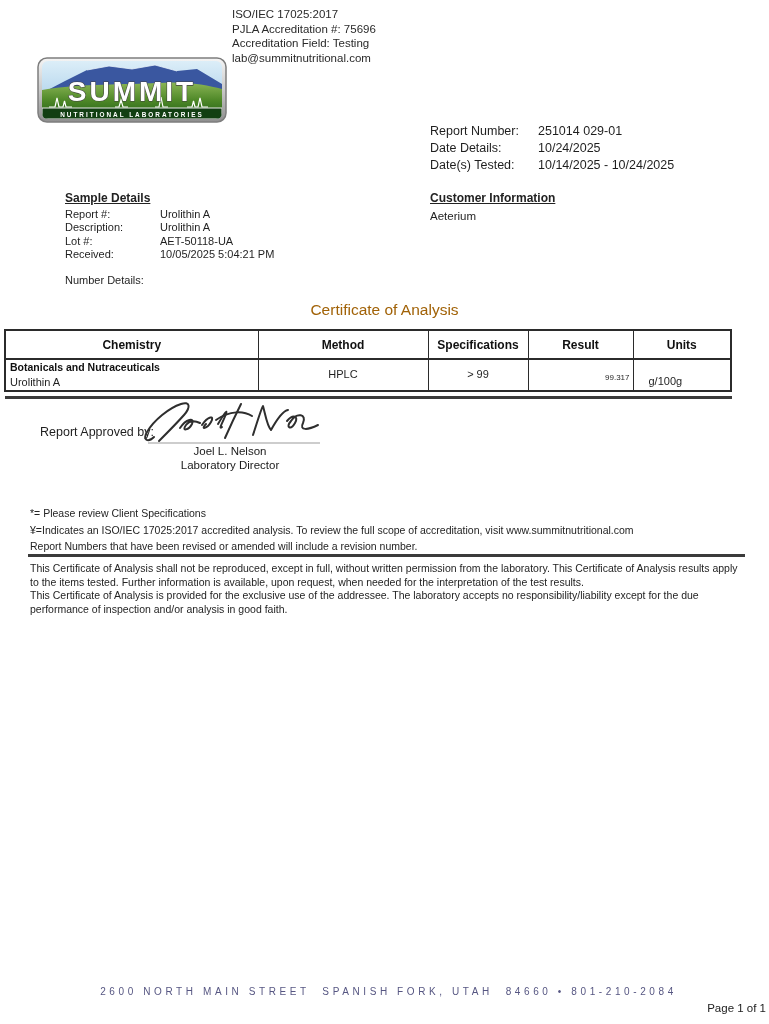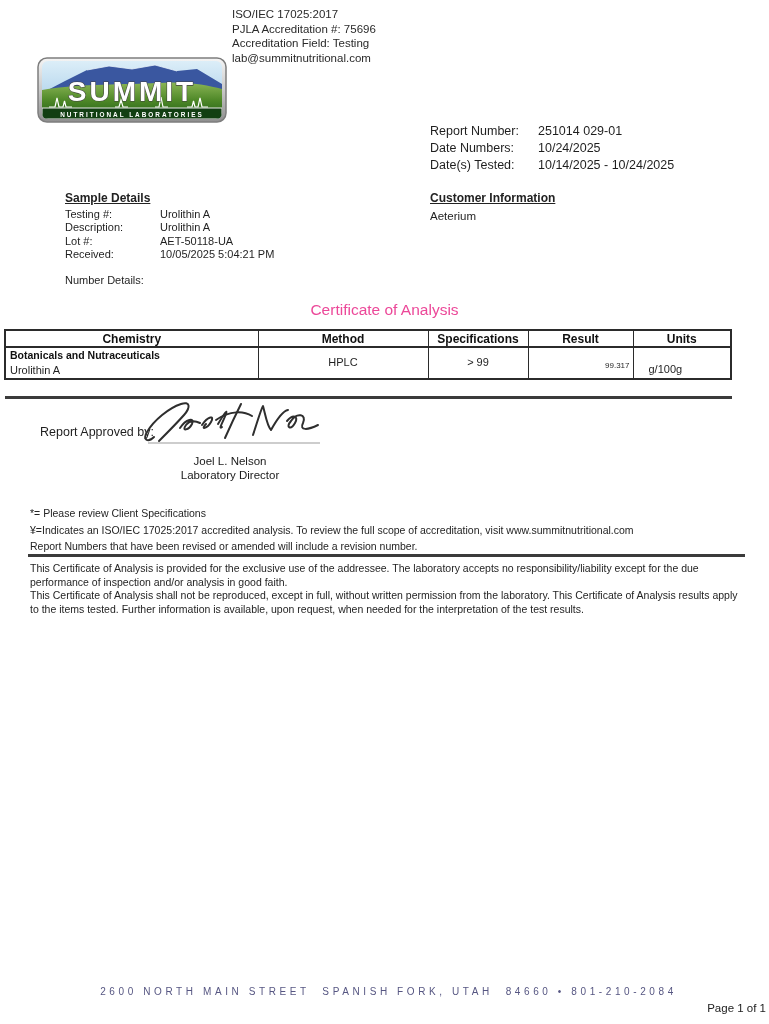--- a/index.html
+++ b/index.html
@@ -25,49 +25,49 @@
   .sample-heading { left:65px; top:191px; }
   .customer-heading { left:430px; top:191px; }
   .customer-name { left:430px; top:210px; font-size:11.5px; }
 
   .sample-rows { left:65px; top:208px; font-size:11px; line-height:13.4px; }
   .sample-rows .row { display:flex; }
   .sample-rows .lbl { width:95px; }
   .sample-secondary { left:65px; top:274px; font-size:11px; }
 
   
-  .coa-title { left:0; top:301px; width:769px; text-align:center; font-size:15.5px; color:#ec4899; }
+  .coa-title { left:0; top:301px; width:769px; text-align:center; font-size:15.5px; color:#a16207; }
 
   
   .results-table { left:4px; top:329px; width:726px; border-collapse:collapse; table-layout:fixed; }
   .results-table th, .results-table td { border:1px solid #2b2b2b; }
   .results-table { border:2px solid #2b2b2b; }
   .results-table th {
-    font-size:12px; font-weight:700; text-align:center; height:17px;
+    font-size:12px; font-weight:700; text-align:center; height:29px;
     border-bottom:2px solid #2b2b2b; padding:0 2px; color:#111;
   }
   .results-table td { height:30px; vertical-align:bottom; font-size:11px; }
   .col-chem { width:253px; } .col-method { width:170px; } .col-spec { width:100px; }
   .col-result { width:105px; } .col-units { width:98px; }
   td.cell-chem { vertical-align:top; padding:1px 4px 2px 4px; }
   .cat-line { font-size:10.5px; font-weight:700; color:#111; }
   .analyte-line { font-size:11px; margin-top:3px; }
   td.cell-center { text-align:center; padding-bottom:10px; }
   td.cell-result { text-align:right; padding:0 3px 8px 0; }
   .result-val { font-size:8px; }
   td.cell-units { text-align:left; padding:0 0 3px 15px; }
 
   
   .rule1 { left:5px; top:396px; width:727px; height:3px; background:#3b3b3b; }
   .rule2 { left:28px; top:554px; width:717px; height:2.5px; background:#3b3b3b; }
 
   
   .approved-label { left:40px; top:425px; font-size:12.5px; }
   .signature-wrap { left:138px; top:399px; width:190px; height:50px; }
-  .approver { left:140px; top:455px; width:180px; text-align:center; font-size:11.5px; line-height:13.5px; color:#1a1a1a; }
+  .approver { left:140px; top:445px; width:180px; text-align:center; font-size:11.5px; line-height:13.5px; color:#1a1a1a; }
 
   
   .notes { left:30px; top:505px; font-size:10.5px; line-height:16.6px; color:#242424; }
 
   
   .disclaimer { left:30px; top:562px; width:714px; font-size:10.5px; line-height:13.6px; color:#242424; }
 
   
   .footer-address {
     left:0; top:986px; width:769px; text-align:center;
@@ -121,33 +121,33 @@
     <div>Accreditation Field: Testing</div>
     <div>lab@summitnutritional.com</div>
   </div>
 
   <div class="abs report-info">
     <div class="row">
       <span class="lbl">Report Number:</span>
       <span class="val">251014 029-01</span>
     </div>
     <div class="row">
-      <span class="lbl">Date Numbers:</span>
+      <span class="lbl">Date Details:</span>
       <span class="val">10/24/2025</span>
     </div>
     <div class="row">
       <span class="lbl">Date(s) Tested:</span>
       <span class="val">10/14/2025 - 10/24/2025</span>
     </div>
   </div>
 
   <div class="abs sec-heading sample-heading">Sample Details</div>
   <div class="abs sample-rows">
     <div class="row">
-      <span class="lbl">Testing #:</span>
+      <span class="lbl">Report #:</span>
       <span>Urolithin A</span>
     </div>
     <div class="row">
       <span class="lbl">Description:</span>
       <span>Urolithin A</span>
     </div>
     <div class="row">
       <span class="lbl">Lot #:</span>
       <span>AET-50118-UA</span>
     </div>
@@ -221,20 +221,20 @@
 
   <div class="abs notes">
     <div>*= Please review Client Specifications</div>
     <div>¥=Indicates an ISO/IEC 17025:2017 accredited analysis. To review the full scope of accreditation, visit www.summitnutritional.com</div>
     <div>Report Numbers that have been revised or amended will include a revision number.</div>
   </div>
 
   <div class="abs rule2"></div>
 
   <div class="abs disclaimer">
+    <div>This Certificate of Analysis shall not be reproduced, except in full, without written permission from the laboratory. This Certificate of Analysis results apply to the items tested. Further information is available, upon request, when needed for the interpretation of the test results.</div>
     <div>This Certificate of Analysis is provided for the exclusive use of the addressee. The laboratory accepts no responsibility/liability except for the due performance of inspection and/or analysis in good faith.</div>
-    <div>This Certificate of Analysis shall not be reproduced, except in full, without written permission from the laboratory. This Certificate of Analysis results apply to the items tested. Further information is available, upon request, when needed for the interpretation of the test results.</div>
   </div>
 
   <div class="abs footer-address">2600 NORTH MAIN STREET  SPANISH FORK, UTAH  84660 • 801-210-2084</div>
   <div class="abs page-num">Page 1 of 1</div>
 
 </div>
 
 </body></html>

